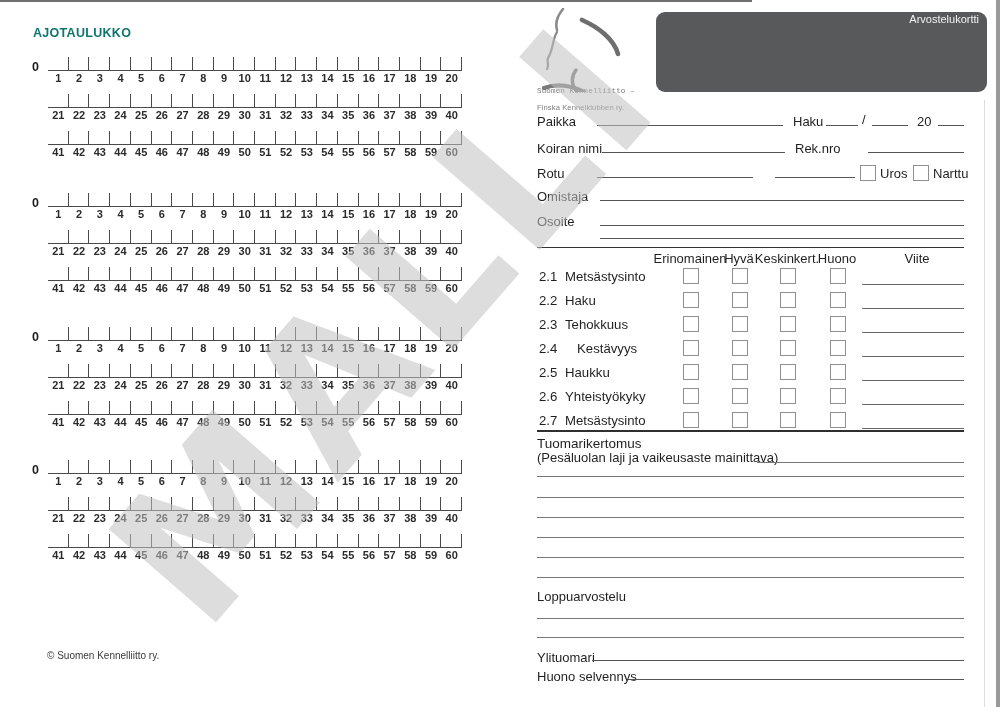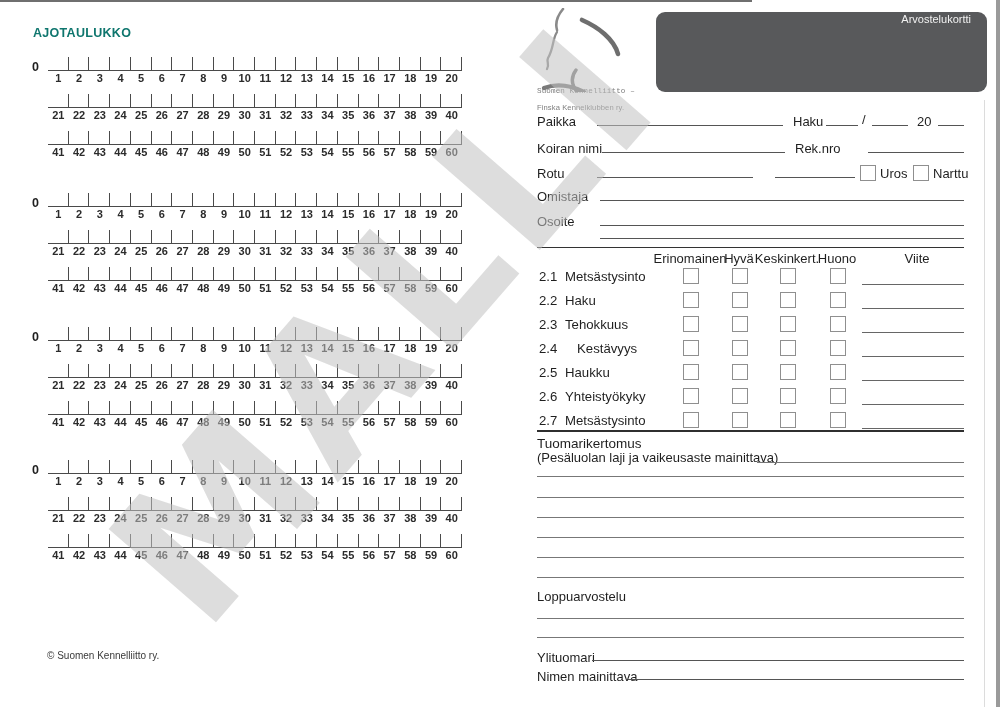--- a/index.html
+++ b/index.html
@@ -31,21 +31,21 @@
   .nums span { flex:1; text-align:center; font-size:11px; font-weight:bold; color:#2b2b2b; }
   .zero { position:absolute; left:-16px; top:3px; font-weight:bold; font-size:12.5px; color:#1f1f1f; }
 
   
   .logo-svg { position:absolute; left:530px; top:8px; }
   .logo-cap { position:absolute; left:537px; font-size:7.6px; color:#7d7d7d; letter-spacing:0.1px; }
 
   
   .banner { position:absolute; left:656px; top:12px; width:331px; height:80px; border-radius:9px; }
   .banner-title { padding-top:19px; text-align:center; color:#fff; font-weight:bold; font-size:23px; letter-spacing:-0.3px; }
-  .banner-sub { text-align:right; padding-right:16px; color:#f2f2f2; font-size:11px; margin-top:1px; }
+  .banner-sub { text-align:right; padding-right:8px; color:#f2f2f2; font-size:11px; margin-top:1px; }
 
   
   .lbl { position:absolute; font-size:13px; color:#1f1f1f; white-space:nowrap; }
   .bline { position:absolute; height:16px; border-bottom:1.3px solid #555; }
   .hline { position:absolute; left:537px; width:427px; border-top:1.2px solid #777; }
   .divider { position:absolute; left:537px; width:427px; border-top:1.5px solid #333; }
   .divider.thick { border-top-width:2px; border-top-color:#2f2f2f; }
   .cbox { position:absolute; width:14px; height:14px; border:1.6px solid #8f8f8f; background:#fff; }
   .colhead { position:absolute; font-size:13px; color:#1f1f1f; transform:translateX(-50%); white-space:nowrap; }
   .r-num { position:absolute; font-size:13.2px; color:#1f1f1f; }
@@ -741,17 +741,17 @@
       <div class="hline" style="top: 557px;"></div>
       <div class="hline" style="top: 577px;"></div>
     </div>
 
   <span class="lbl" style="left:537px;top:589px;">Loppuarvostelu</span>
   <div class="hline" style="top:618px;"></div>
   <div class="hline" style="top:637px;"></div>
 
   <span class="lbl" style="left:537px;top:650px;">Ylituomari</span>
   <div class="hline" style="left:592px;width:372px;top:660px;border-top-color:#555;"></div>
-  <span class="lbl" style="left:537px;top:669px;">Nimen mainittava</span>
+  <span class="lbl" style="left:537px;top:669px;">Huono selvennys</span>
   <div class="hline" style="left:628px;width:336px;top:679px;border-top-color:#555;"></div>
 
   <div class="footer">© Suomen Kennelliitto ry.</div>
 </div>
 
 </body></html>

